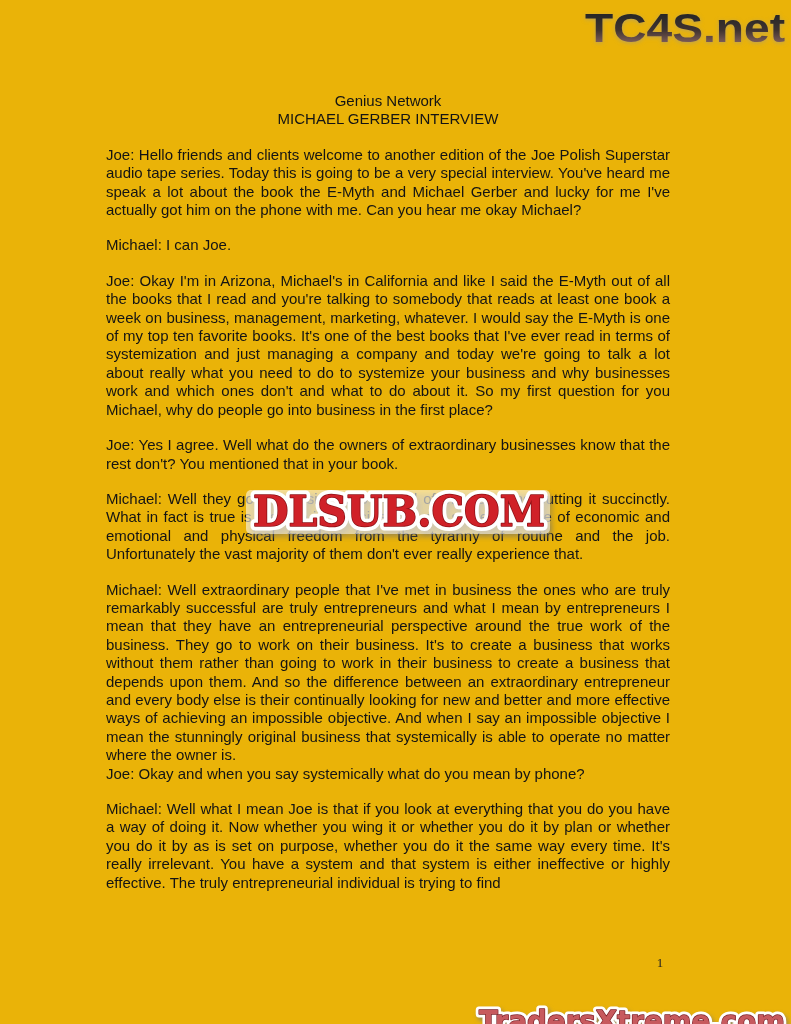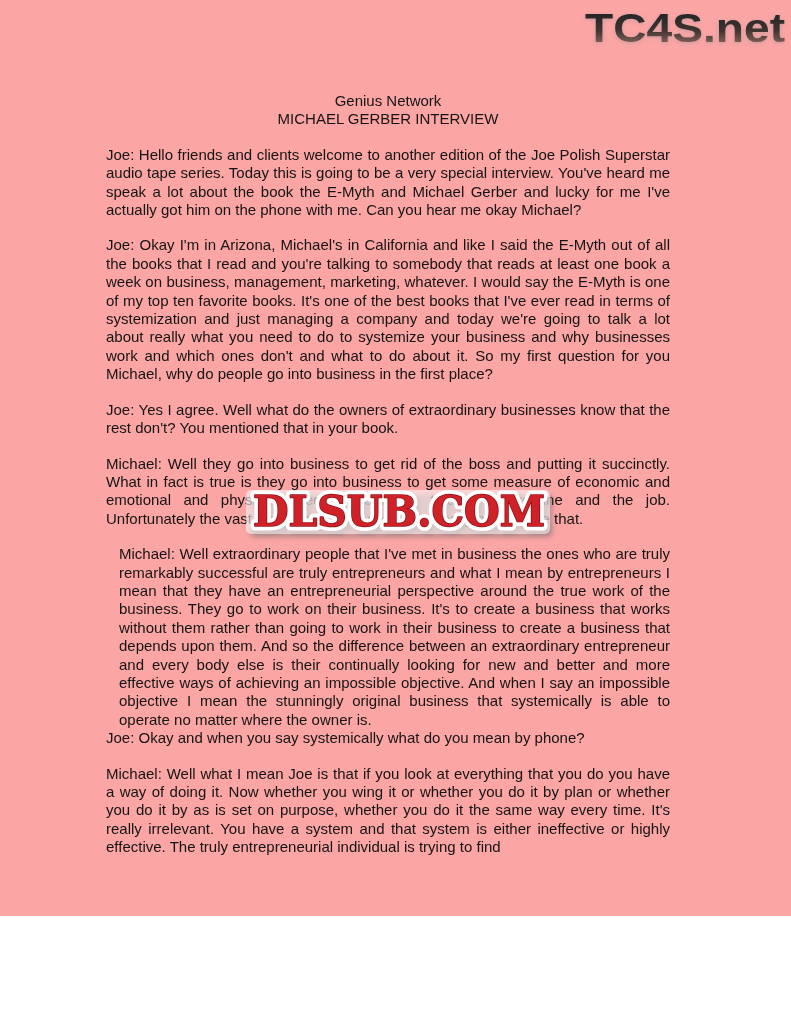--- a/index.html
+++ b/index.html
@@ -1,36 +1,36 @@
 <!DOCTYPE html>
 <html><head>
 <meta charset="utf-8">
 <style>
   html, body { margin: 0; padding: 0; background: #ffffff; }
   .page {
     position: relative;
     width: 791px;
-    height: 916px;
-    background: #fca5a5;
+    height: 1024px;
+    background: #eab308;
     overflow: hidden;
     font-family: "Liberation Sans", sans-serif;
   }
   
   .doc-body {
     position: absolute;
     left: 106px;
     top: 92px;
     width: 564px;
     font: 15px/18.4px "Liberation Sans", sans-serif;
     color: #141414;
   }
   .doc-title { text-align: center; margin: 0 0 17px 0; }
   .doc-title div { white-space: nowrap; }
   .para { margin: 0 0 17px 0; text-align: justify; }
-  .para.flush { margin-bottom: 0; margin-left: 13px; }
+  .para.flush { margin-bottom: 0; }
   
   .tc4s-logo { position: absolute; left: 580px; top: 2px; width: 211px; height: 52px; }
   
   .dlsub-wm { position: absolute; left: 243px; top: 480px; width: 314px; height: 64px; text-decoration: underline; }
   
   .traders-wm { position: absolute; left: 472px; top: 992px; width: 319px; height: 54px; }
   
   .page-number {
     position: absolute;
     left: 640px;
@@ -63,20 +63,21 @@
       <text class="logo-glow" x="5" y="40" textLength="200" lengthAdjust="spacingAndGlyphs" font-family="Liberation Sans, sans-serif" font-size="40" fill="url(#tc4sGrad)">TC4S.net</text>
     </svg>
   </div>
 
   <div class="doc-body">
     <div class="doc-title">
       <div>Genius Network</div>
       <div>MICHAEL GERBER INTERVIEW</div>
     </div>
     <p class="para">Joe:  Hello friends and clients welcome to another edition of the Joe Polish Superstar audio tape series.  Today this is going to be a very special interview.  You've heard me speak a lot about the book the E-Myth and Michael Gerber and lucky for me I've actually got him on the phone with me.  Can you hear me okay Michael?</p>
+    <p class="para">Michael:  I can Joe.</p>
     <p class="para">Joe:  Okay I'm in Arizona, Michael's in California and like I said the E-Myth out of all the books that I read and you're talking to somebody that reads at least one book a week on business, management, marketing, whatever.  I would say the E-Myth is one of my top ten favorite books.  It's one of the best books that I've ever read in terms of systemization and just managing a company and today we're going to talk a lot about really what you need to do to systemize your business and why businesses work and which ones don't and what to do about it.  So my first question for you Michael, why do people go into business in the first place?</p>
     <p class="para">Joe:  Yes I agree.  Well what do the owners of extraordinary businesses know that the rest don't?  You mentioned that in your book.</p>
     <p class="para">Michael:  Well they go into business to get rid of the boss and putting it succinctly.  What in fact is true is they go into business to get some measure of economic and emotional and physical freedom from the tyranny of routine and the job.  Unfortunately the vast majority of them don't ever really experience that.</p>
     <p class="para flush">Michael:  Well extraordinary people that I've met in business the ones who are truly remarkably successful are truly entrepreneurs and what I mean by entrepreneurs I mean that they have an entrepreneurial perspective around the true work of the business.  They go to work on their business.  It's to create a business that works without them rather than going to work in their business to create a business that depends upon them.  And so the difference between an extraordinary entrepreneur and every body else is their continually looking for new and better and more effective ways of achieving an impossible objective.  And when I say an impossible objective I mean the stunningly original business that systemically is able to operate no matter where the owner is.</p>
     <p class="para">Joe:  Okay and when you say systemically what do you mean by phone?</p>
     <p class="para">Michael:  Well what I mean Joe is that if you look at everything that you do you have a way of doing it.  Now whether you wing it or whether you do it by plan or whether you do it by as is set on purpose, whether you do it the same way every time.  It's really irrelevant.  You have a system and that system is either ineffective or highly effective.  The truly entrepreneurial individual is trying to find</p>
   </div>
 
   <div class="dlsub-wm">
     <svg width="314" height="64" viewBox="0 0 314 64" xmlns="http://www.w3.org/2000/svg">

